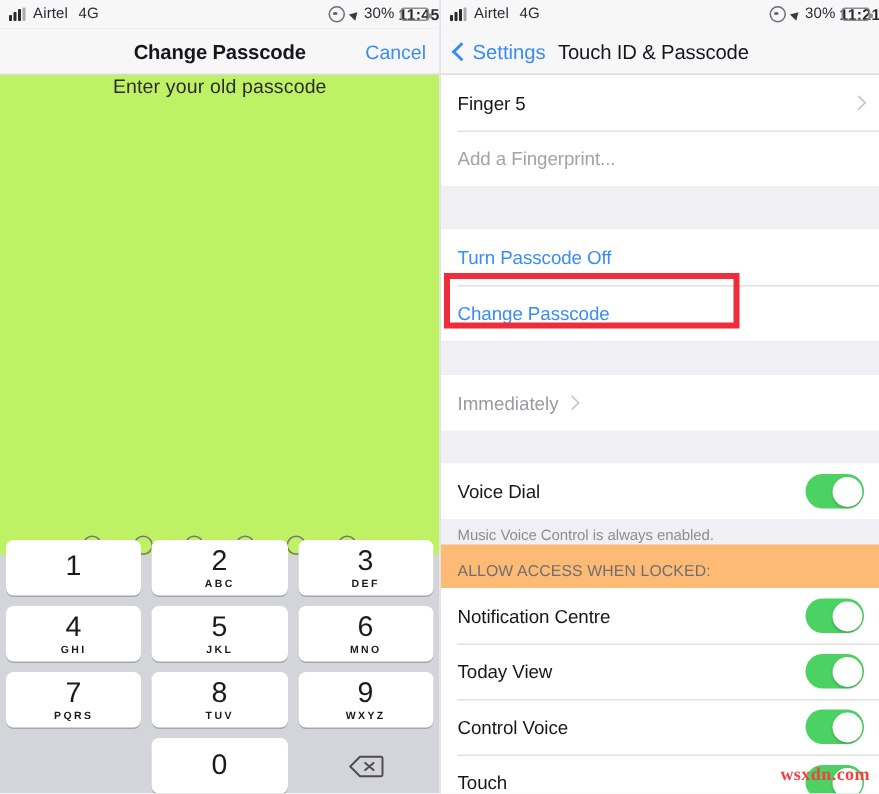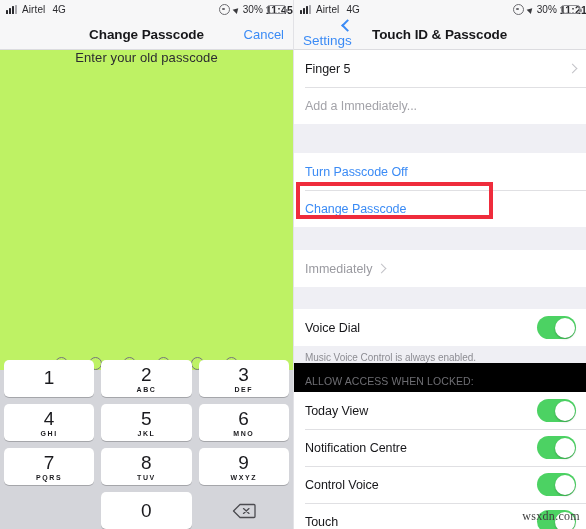--- a/index.html
+++ b/index.html
@@ -123,40 +123,39 @@
   }
   .nav-right {
     margin-left: auto;
     font-size: 13px;
     color: #3b8bf5;
     position: relative;
     z-index: 2;
   }
   .nav-back {
     display: flex;
-    align-items: flex-end;
+    align-items: center;
     gap: 3px;
     color: #3b8bf5;
     font-size: 13.5px;
     position: relative;
     z-index: 2;
-    flex-direction: column;
   }
   .chev-left {
     width: 7px; height: 7px;
     border-left: 2.2px solid #3b8bf5;
     border-bottom: 2.2px solid #3b8bf5;
     transform: rotate(45deg);
     display: inline-block;
   }
   .nav-right-title {
     position: absolute;
     left: 78px;
     font-size: 13.5px;
-    font-weight: bold;
+    font-weight: normal;
     color: #17171a;
     letter-spacing: -0.1px;
   }
 
   
   .pass-area {
     height: 320px;
     background: #bef264;
     display: flex;
     flex-direction: column;
@@ -260,21 +259,21 @@
     background: #efeff4;
   }
   .footnote {
     background: #efeff4;
     color: #8d8d93;
     font-size: 10px;
     padding: 6px 11px 0 11px;
     letter-spacing: -0.05px;
   }
   .section-header {
-    background: #000000;
+    background: #fdba74;
     color: #6d6d72;
     font-size: 10.5px;
     padding: 12px 11px 5px 11px;
     letter-spacing: 0.1px;
   }
   .toggle {
     width: 39px; height: 23px;
     border-radius: 12px;
     background: #4cd263;
     position: relative;
@@ -300,24 +299,25 @@
     box-sizing: border-box;
     z-index: 20;
     pointer-events: none;
   }
 
   .watermark {
     position: absolute;
     right: 6px;
     bottom: 5px;
     font-size: 12px;
-    color: #404040;
+    color: #ef4444;
     letter-spacing: 0.3px;
     z-index: 30;
     font-family: "Liberation Serif", serif;
+    font-weight: bold;
   }
 </style>
 </head>
 <body>
 
 <div class="screen screen-left">
 
   <div class="statusbar">
     <div class="sb-left">
       <span class="sb-bars">
@@ -446,21 +446,21 @@
   </div>
 
   <div class="rows-wrap">
 
     <div class="group">
       <div class="row">
         <span class="label">Finger 5</span>
         <span class="chev-right"></span>
       </div>
       <div class="row">
-        <span class="label muted">Add a Immediately...</span>
+        <span class="label muted">Add a Fingerprint...</span>
       </div>
     </div>
 
     <div class="gap" style="height:29px"></div>
 
     <div class="group">
       <div class="row">
         <span class="label blue">Turn Passcode Off</span>
       </div>
       <div class="row">
@@ -487,32 +487,32 @@
           </span>
       </div>
     </div>
 
     <div class="footnote">Music Voice Control is always enabled.</div>
 
     <div class="section-header">ALLOW ACCESS WHEN LOCKED:</div>
 
     <div class="group">
       <div class="row">
+        <span class="label">Notification Centre</span>
+        <span class="toggle">
+            <span class="knob"></span>
+          </span>
+      </div>
+      <div class="row">
         <span class="label">Today View</span>
         <span class="toggle">
             <span class="knob"></span>
           </span>
       </div>
       <div class="row">
-        <span class="label">Notification Centre</span>
-        <span class="toggle">
-            <span class="knob"></span>
-          </span>
-      </div>
-      <div class="row">
         <span class="label">Control Voice</span>
         <span class="toggle">
             <span class="knob"></span>
           </span>
       </div>
       <div class="row">
         <span class="label">Touch</span>
         <span class="toggle">
             <span class="knob"></span>
           </span>

